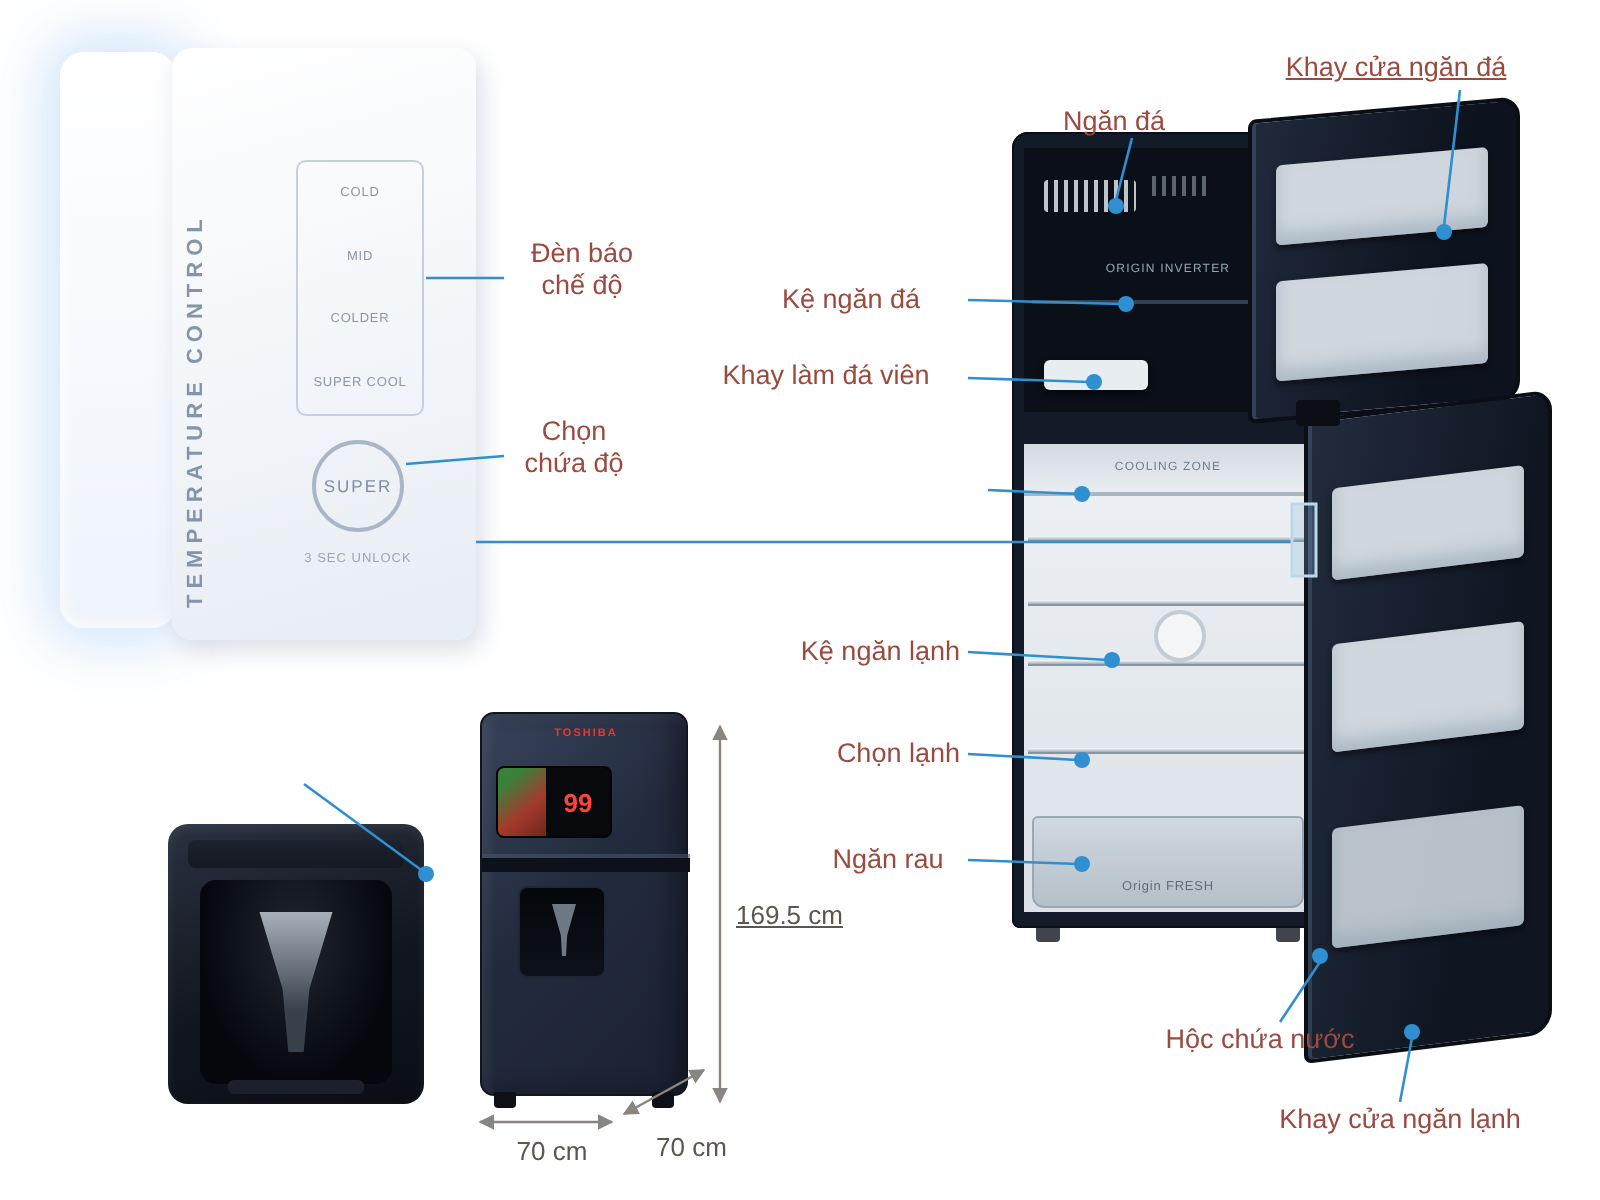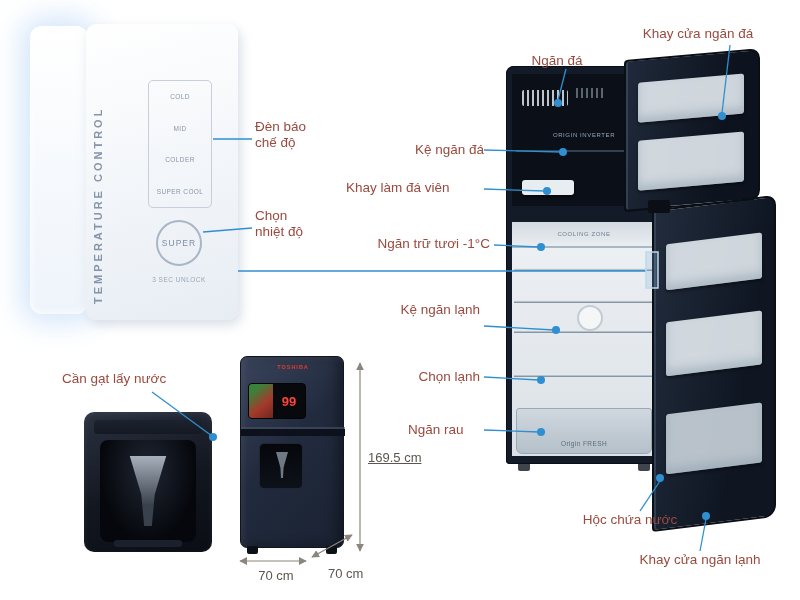--- a/index.html
+++ b/index.html
@@ -1,19 +1,19 @@
 <!DOCTYPE html>
 <html><head>
 <meta charset="utf-8">
 <style>
   *{margin:0;padding:0;box-sizing:border-box;}
   body{font-family:"Liberation Sans","DejaVu Sans",sans-serif;background:#ffffff;}
   .stage{position:relative;width:800px;height:600px;background:#ffffff;overflow:hidden;}
   .abs{position:absolute;}
-  .callout{position:absolute;color:#9a4a3e;font-size:13.5px;line-height:1.22;z-index:6;}
+  .callout{position:absolute;color:#9a4a3e;font-size:13.5px;line-height:1.22;z-index:6;text-align:center;}
   .dim{position:absolute;color:#5c564f;font-size:13px;z-index:6;}
   .overlay{position:absolute;left:0;top:0;z-index:5;pointer-events:none;}
   .shelf{position:absolute;left:2px;width:140px;height:3px;background:linear-gradient(#fbfcfd,#9fadb9);border-bottom:1px solid #8796a3;}
   .bin{position:absolute;background:rgba(228,235,241,.9);border-radius:3px;box-shadow:inset 0 -6px 8px rgba(140,160,175,.5),0 2px 3px rgba(0,0,0,.45);}
   .cp-mode{font-size:6.5px;color:#8a96a8;letter-spacing:.4px;text-align:center;}
 </style>
 </head>
 <body>
 
 <div class="stage">
@@ -133,29 +133,27 @@
       <circle cx="213" cy="437" r="4"></circle>
     </g>
     <g stroke="#8a857e" stroke-width="1.2" fill="none">
       <line x1="360" y1="363" x2="360" y2="551" marker-start="url(#arrow)" marker-end="url(#arrow)"></line>
       <line x1="240" y1="561" x2="306" y2="561" marker-start="url(#arrow)" marker-end="url(#arrow)"></line>
       <line x1="312" y1="557" x2="352" y2="535" marker-start="url(#arrow)" marker-end="url(#arrow)"></line>
     </g>
   </svg>
 
   <div class="callout" style="left:255px;top:119px;width:72px;">Đèn báo chế độ</div>
-  <div class="callout" style="left:255px;top:208px;width:64px;">Chọn nhiệt độ</div>
-  <div class="callout" style="left:62px;top:371px;width:150px;">Cần gạt lấy nước</div>
+  <div class="callout" style="left:255px;top:208px;width:64px;">Chọn chứa độ</div>
 
-  <div class="callout" style="left:622px;top:26px;width:152px;text-align:center;">Khay cửa ngăn đá</div>
+  <div class="callout" style="left:622px;top:26px;width:152px;text-align:center;text-decoration:underline;">Khay cửa ngăn đá</div>
   <div class="callout" style="left:518px;top:53px;width:78px;text-align:center;">Ngăn đá</div>
-  <div class="callout" style="left:384px;top:142px;width:100px;text-align:right;">Kệ ngăn đá</div>
-  <div class="callout" style="left:346px;top:180px;width:134px;text-align:left;">Khay làm đá viên</div>
-  <div class="callout" style="left:338px;top:236px;width:152px;text-align:right;">Ngăn trữ tươi -1°C</div>
-  <div class="callout" style="left:376px;top:302px;width:104px;text-align:right;">Kệ ngăn lạnh</div>
+  <div class="callout" style="left:360px;top:142px;width:100px;text-align:right;">Kệ ngăn đá</div>
+  <div class="callout" style="left:346px;top:180px;width:134px;text-align:center;">Khay làm đá viên</div>
+  <div class="callout" style="left:376px;top:318px;width:104px;text-align:right;">Kệ ngăn lạnh</div>
   <div class="callout" style="left:394px;top:369px;width:86px;text-align:right;">Chọn lạnh</div>
   <div class="callout" style="left:408px;top:422px;width:72px;">Ngăn rau</div>
   <div class="callout" style="left:572px;top:512px;width:116px;text-align:center;">Hộc chứa nước</div>
   <div class="callout" style="left:624px;top:552px;width:152px;text-align:center;">Khay cửa ngăn lạnh</div>
 
   <div class="dim" style="left:368px;top:450px;text-decoration:underline;">169.5 cm</div>
   <div class="dim" style="left:244px;top:568px;width:64px;text-align:center;">70 cm</div>
   <div class="dim" style="left:328px;top:566px;">70 cm</div>
 
 </div>

